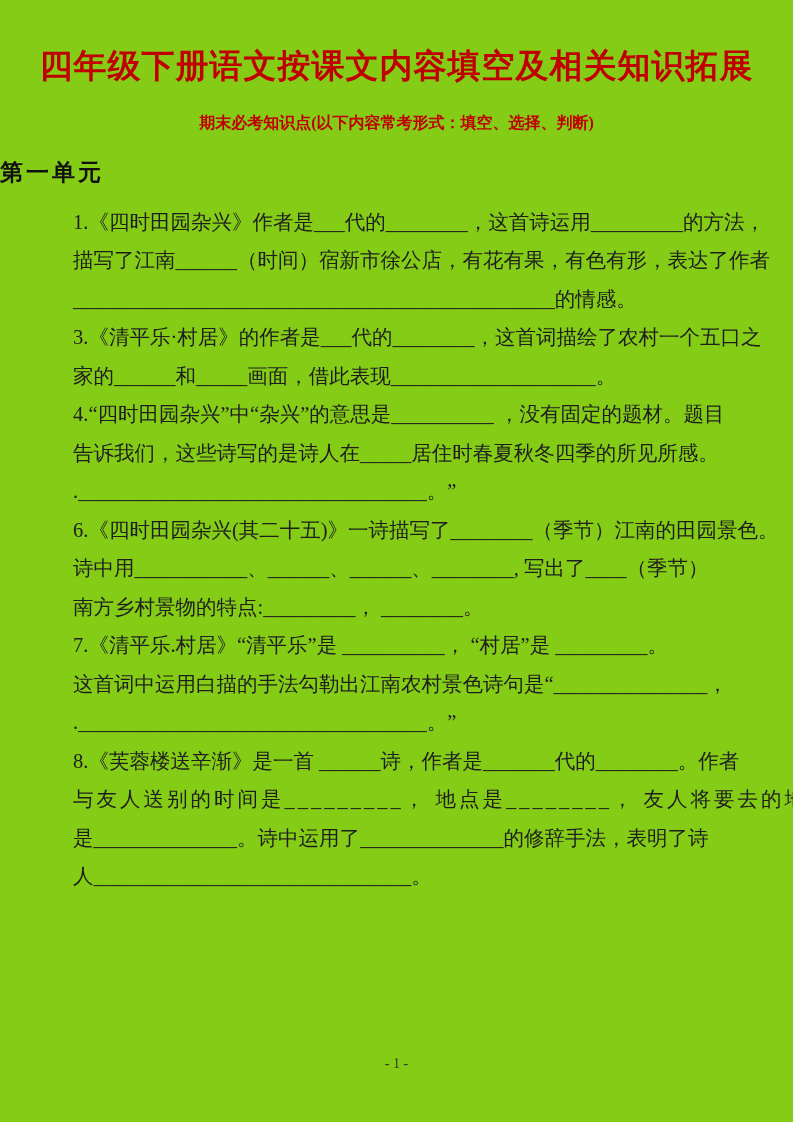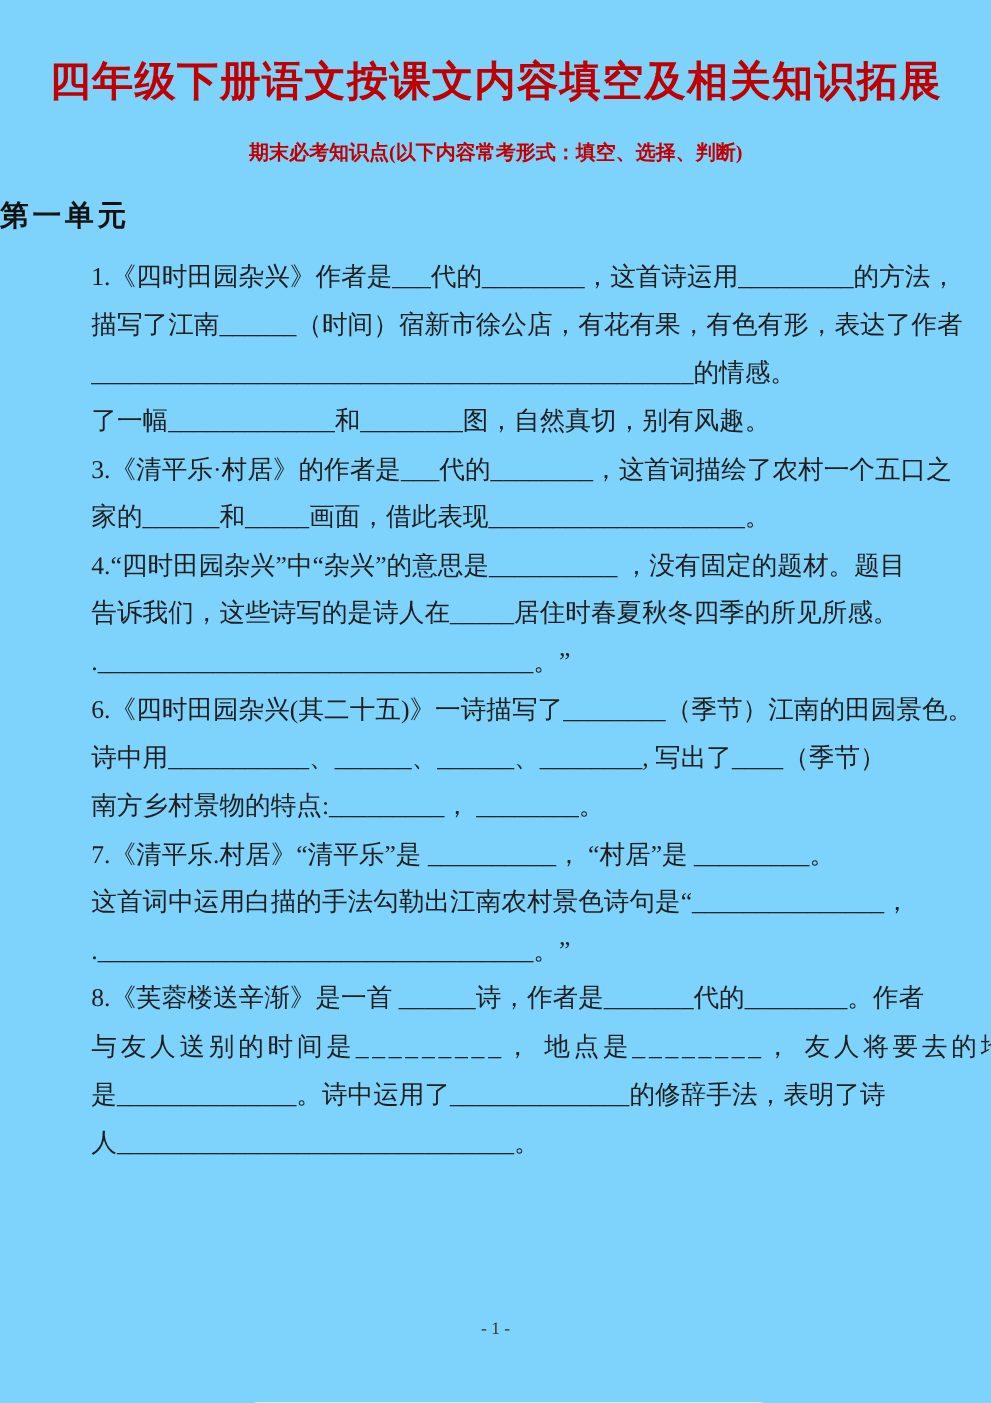--- a/index.html
+++ b/index.html
@@ -1,21 +1,21 @@
 <!DOCTYPE html>
 <html lang="zh"><head>
 <meta charset="utf-8">
 <style>
   html, body { margin: 0; padding: 0; background: #ffffff; }
   .page {
     position: relative;
     width: 793px;
     height: 1122px;
     margin: 0 auto;
-    background: #7dd3fc;
+    background: #84cc16;
     font-family: "Liberation Serif", "DejaVu Serif", serif;
     color: #1e1e1e;
     overflow: hidden;
     box-sizing: border-box;
   }
   .doc-title {
     margin: 0;
     padding-top: 48px;
     text-align: center;
     font-size: 33px;
@@ -71,21 +71,20 @@
 
   <h2 class="doc-subtitle">期末必考知识点(以下内容常考形式：填空、选择、判断)</h2>
 
   <h3 class="section-heading">第一单元</h3>
 
   <div class="content">
     <p>1.《四时田园杂兴》作者是___代的________，这首诗运用_________的方法，</p>
     <p>描写了江南______（时间）宿新市徐公店，有花有果，有色有形，表达了作者</p>
     <p>_______________________________________________的情感。</p>
 
-    <p>了一幅_____________和________图，自然真切，别有风趣。</p>
 
     <p>3.《清平乐·村居》的作者是___代的________，这首词描绘了农村一个五口之</p>
     <p>家的______和_____画面，借此表现____________________。</p>
 
     <p>4.“四时田园杂兴”中“杂兴”的意思是__________ ，没有固定的题材。题目</p>
     <p>告诉我们，这些诗写的是诗人在_____居住时春夏秋冬四季的所见所感。</p>
 
     <p>.__________________________________。”</p>
 
     <p>6.《四时田园杂兴(其二十五)》一诗描写了________（季节）江南的田园景色。</p>

